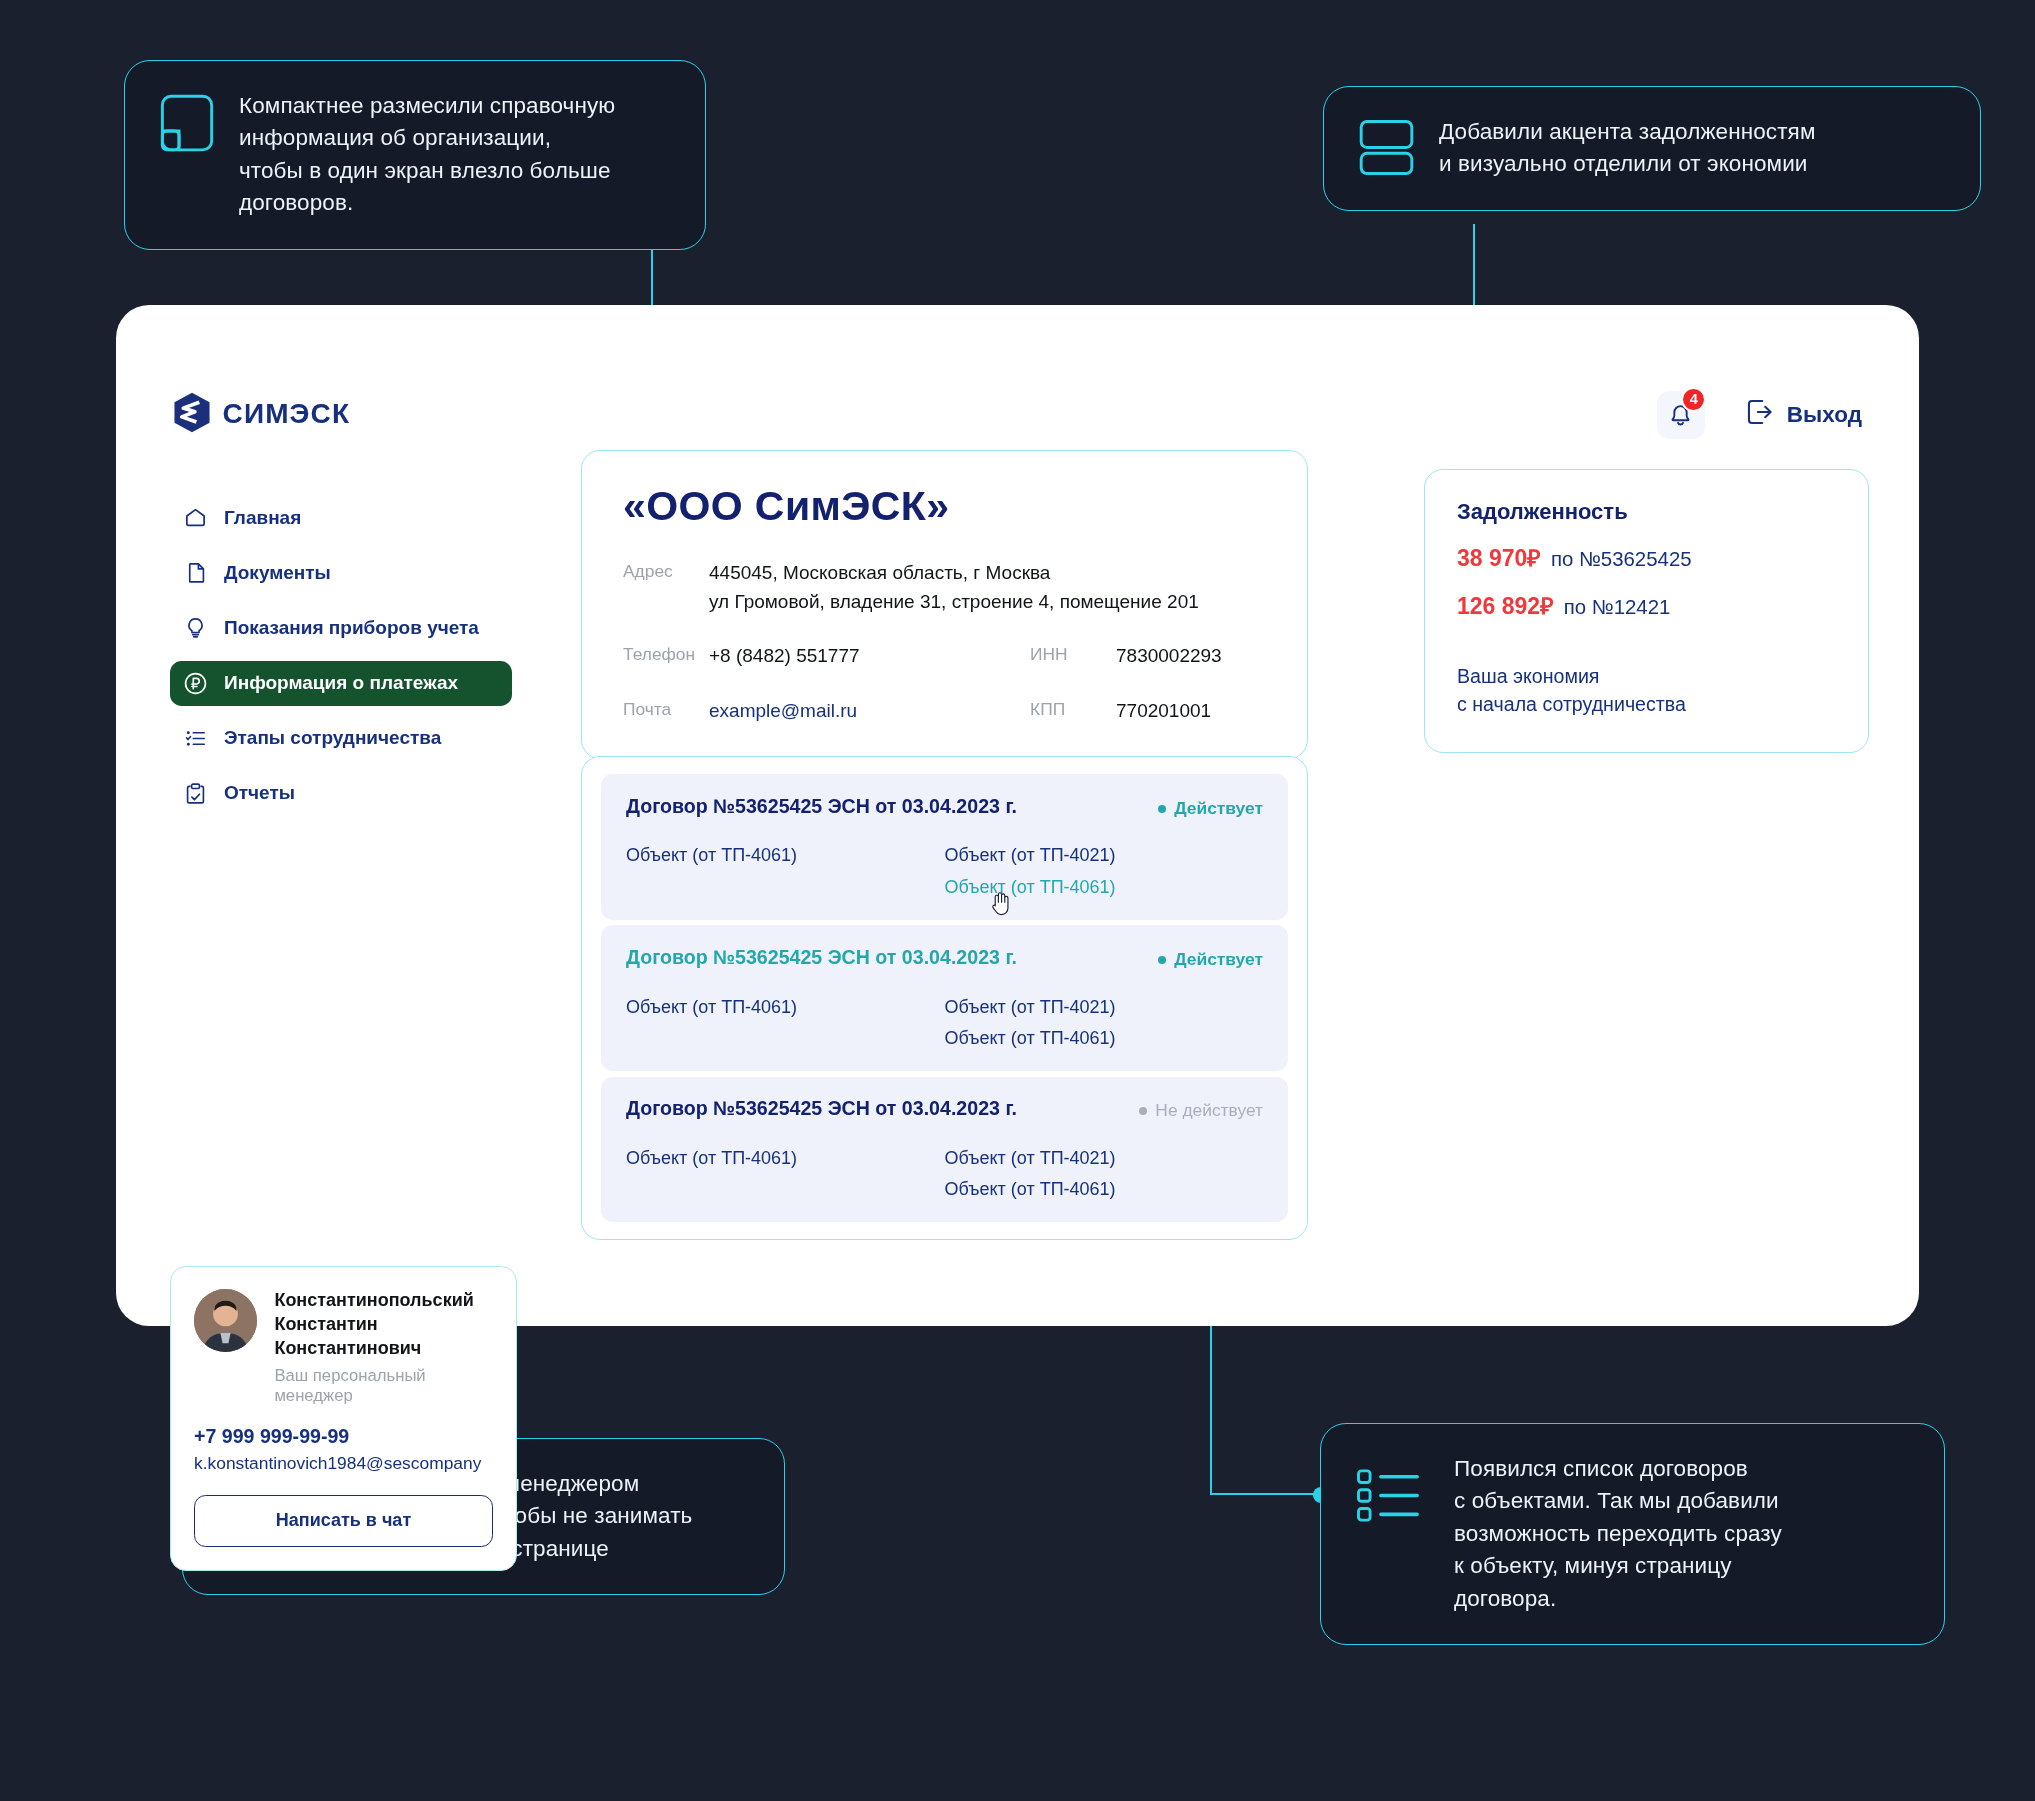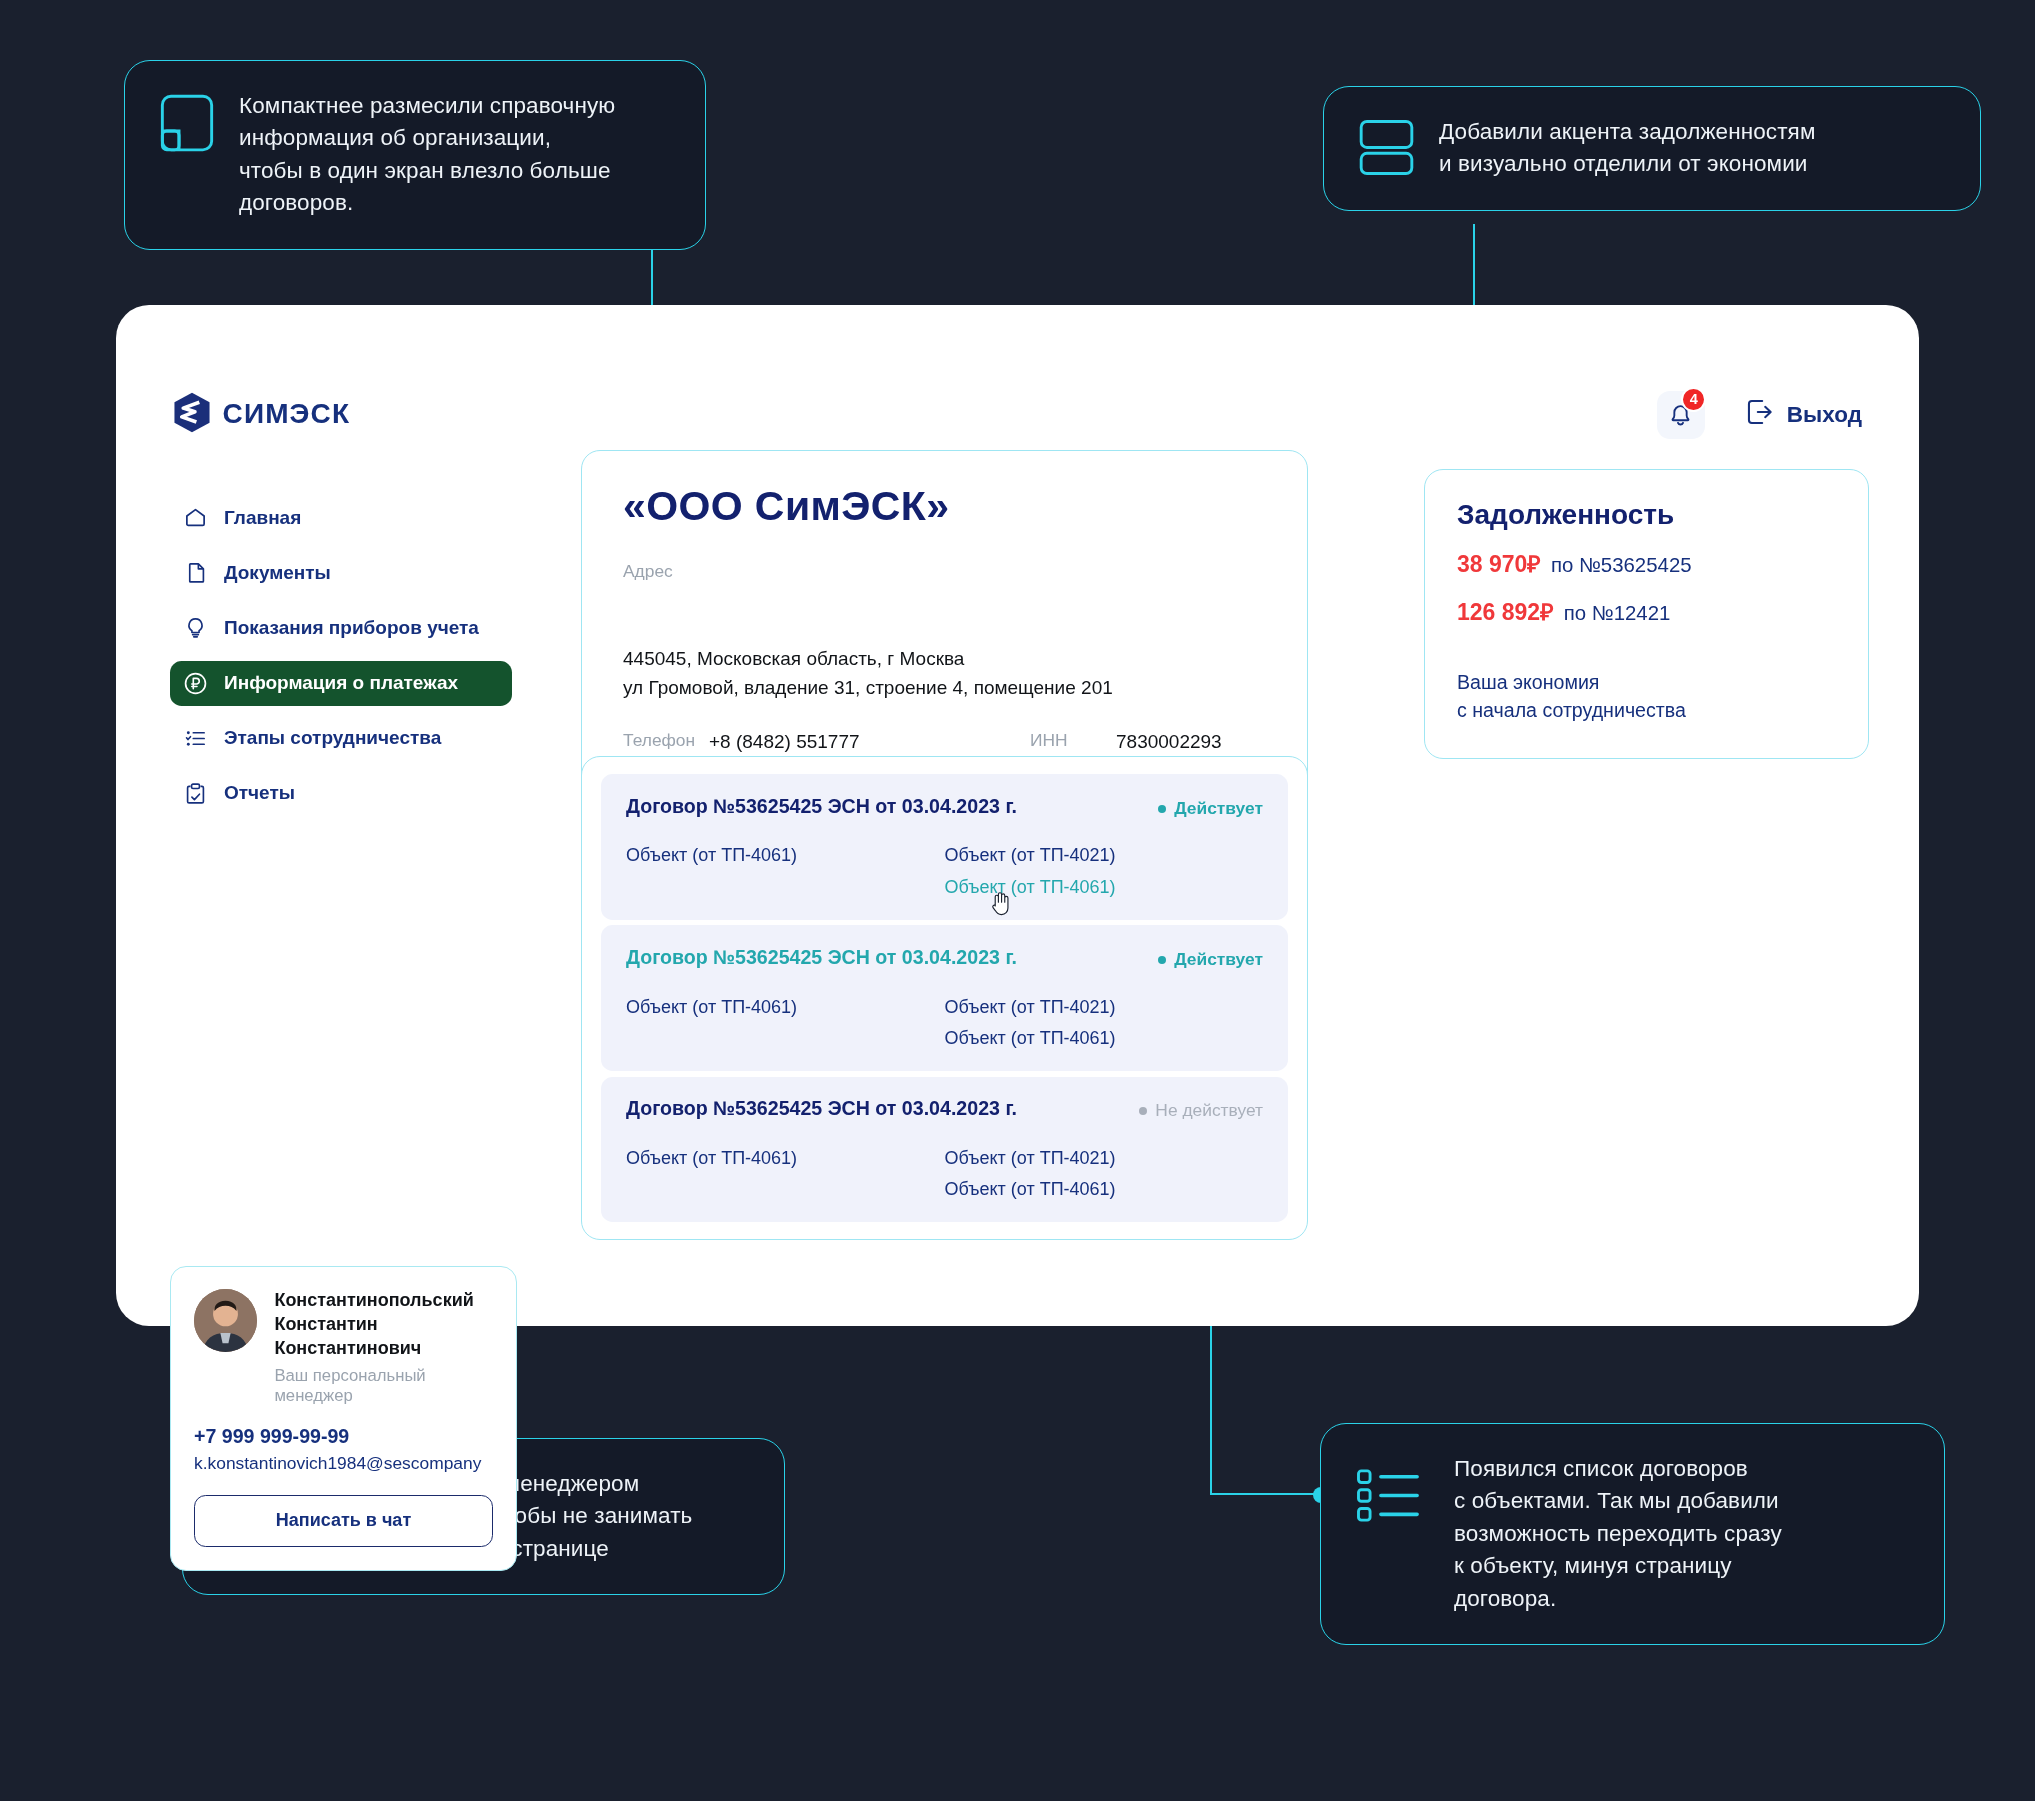--- a/index.html
+++ b/index.html
@@ -96,21 +96,21 @@
     font-size: 18px; font-weight: 700; color: #16307d; background: #fff;
   }
 
   
   .org-card {
     position: absolute; left: 465px; top: 145px; width: 727px;
     border: 1.5px solid #9fe6f3; border-radius: 19px; background: #fff;
     padding: 32px 41px 33px;
   }
   .org-title { font-size: 41px; font-weight: 700; color: #13216e; letter-spacing: 0.4px; }
-  .org-row { display: flex; margin-top: 29px; flex-direction: column; }
+  .org-row { display: flex; margin-top: 29px; }
   .org-lbl { width: 86px; flex: 0 0 86px; font-size: 17.4px; color: #9aa3ae; padding-top: 2.2px; }
   .org-val { font-size: 19px; color: #111418; line-height: 1.5; }
   .org-val.link { color: #16307d; }
   .org-cols { display: flex; margin-top: 26px; }
   .org-col { display: flex; }
   .org-col.first { width: 407px; }
   .org-col .org-lbl { width: 86px; flex: 0 0 86px; }
 
   
   .contracts {
@@ -131,21 +131,21 @@
   .obj { width: 50%; font-size: 18px; color: #16307d; margin-top: 10.2px; }
   .obj.hover { color: #23a7ad; position: relative; }
   .cursor-ico { position: absolute; left: 45px; top: 13px; }
 
   
   .debt {
     position: absolute; left: 1308px; top: 164px; width: 445px;
     border: 1.5px solid #9fe6f3; border-radius: 19px; background: #fff;
     padding: 29px 32px 33px;
   }
-  .debt-title { font-size: 28px; font-weight: 700; color: #13216e; }
+  .debt-title { font-size: 22px; font-weight: 700; color: #13216e; }
   .debt-line { margin-top: 16px; display: flex; align-items: baseline; gap: 10.2px; }
   .debt-amt { font-size: 23px; font-weight: 700; color: #f0383a; }
   .debt-ref { font-size: 20.4px; color: #16307d; }
   .save-lbl { margin-top: 41px; font-size: 19.6px; color: #16307d; line-height: 1.45; white-space: pre-line; }
   .save-amt { margin-top: 14.5px; font-size: 29px; font-weight: 700; color: #23a7ad; display: flex; align-items: center; gap: 11.6px; }
 </style>
 </head>
 <body>
 
 <div id="stage">

